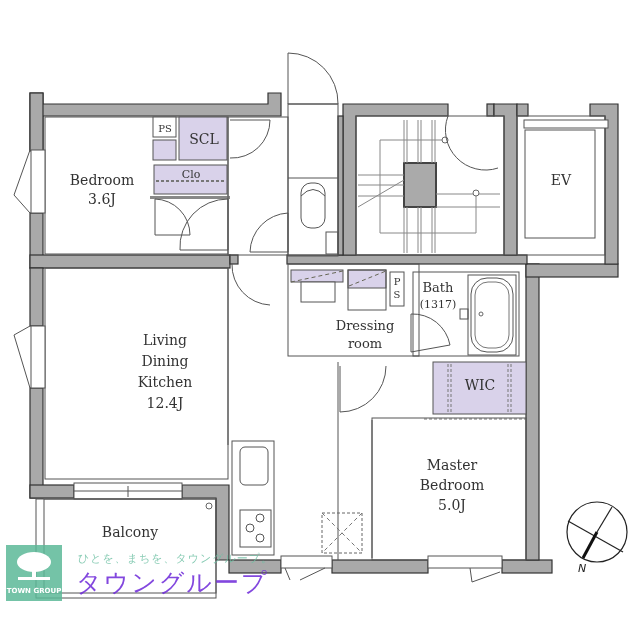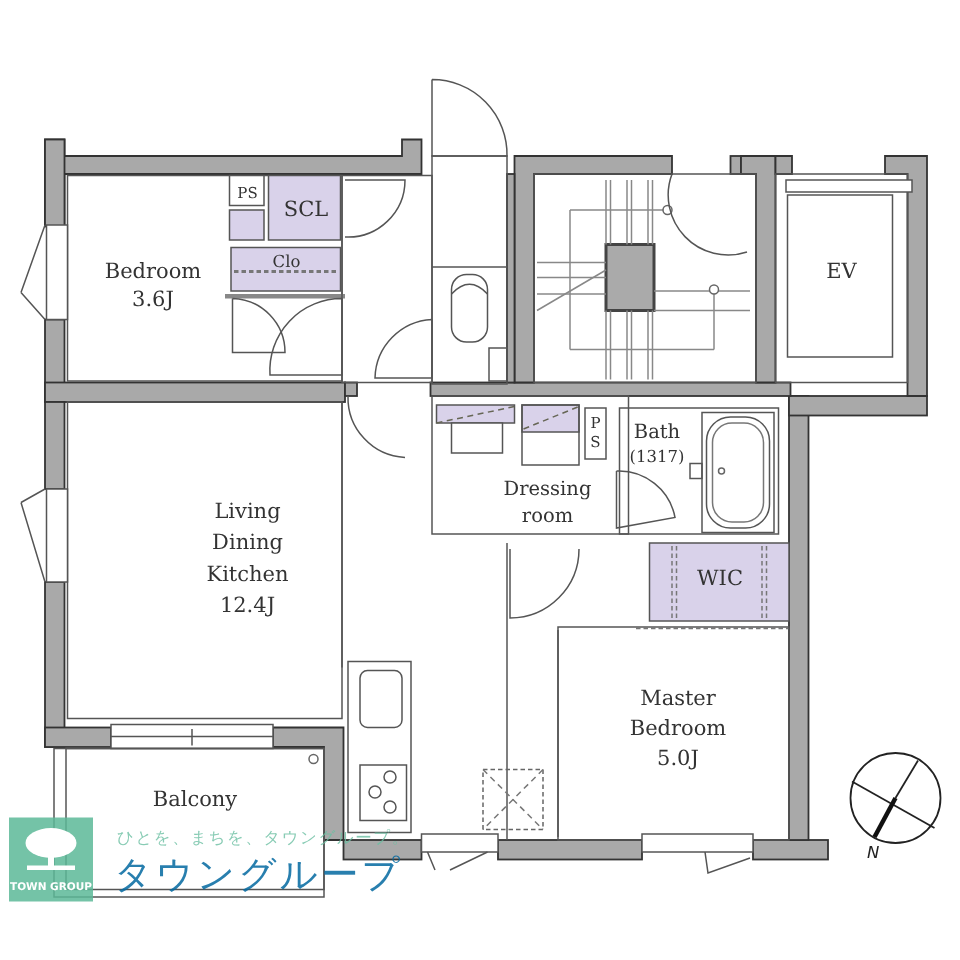--- a/index.html
+++ b/index.html
@@ -8,21 +8,21 @@
   .wall { fill:#a9a9a9; stroke:#333; stroke-width:1.2; }
   .thin { fill:none; stroke:#555; stroke-width:1; }
   .thinw { fill:#fff; stroke:#555; stroke-width:1; }
   .lav { fill:#d9d2ea; stroke:#555; stroke-width:1; }
   .dash { fill:none; stroke:#666; stroke-width:1; stroke-dasharray:3 2; }
   .lbl { font-family:"DejaVu Serif", serif; fill:#333; text-anchor:middle; }
   .arc { fill:none; stroke:#555; stroke-width:1; }
   .logo-box { position:absolute; left:6px; top:545px; width:56px; height:56px; background:#5cb898; opacity:0.85; }
   .logo-text { position:absolute; left:6px; top:587px; width:56px; text-align:center; color:#fff; font-family:"DejaVu Sans", sans-serif; font-size:7px; font-weight:bold; }
   .tagline { position:absolute; left:78px; top:551px; color:#6bbfa2; font-family:"DejaVu Sans", sans-serif; font-size:11px; letter-spacing:1px; opacity:0.8; }
-  .brand { position:absolute; left:76px; top:566px; color:#0369a1; font-family:"DejaVu Sans", sans-serif; font-size:25px; letter-spacing:2px; opacity:0.85; }
+  .brand { position:absolute; left:76px; top:566px; color:#6d28d9; font-family:"DejaVu Sans", sans-serif; font-size:25px; letter-spacing:2px; opacity:0.85; }
   .tree { position:absolute; left:14px; top:550px; width:40px; height:34px; }
 </style>
 </head>
 <body>
 
 <svg id="plan" viewBox="0 0 640 640">
 
   <g>
 
     <path class="wall" d="M30,93 H43 V104 H268 V93 H281 V116 H43 V150 H30 Z"></path>

